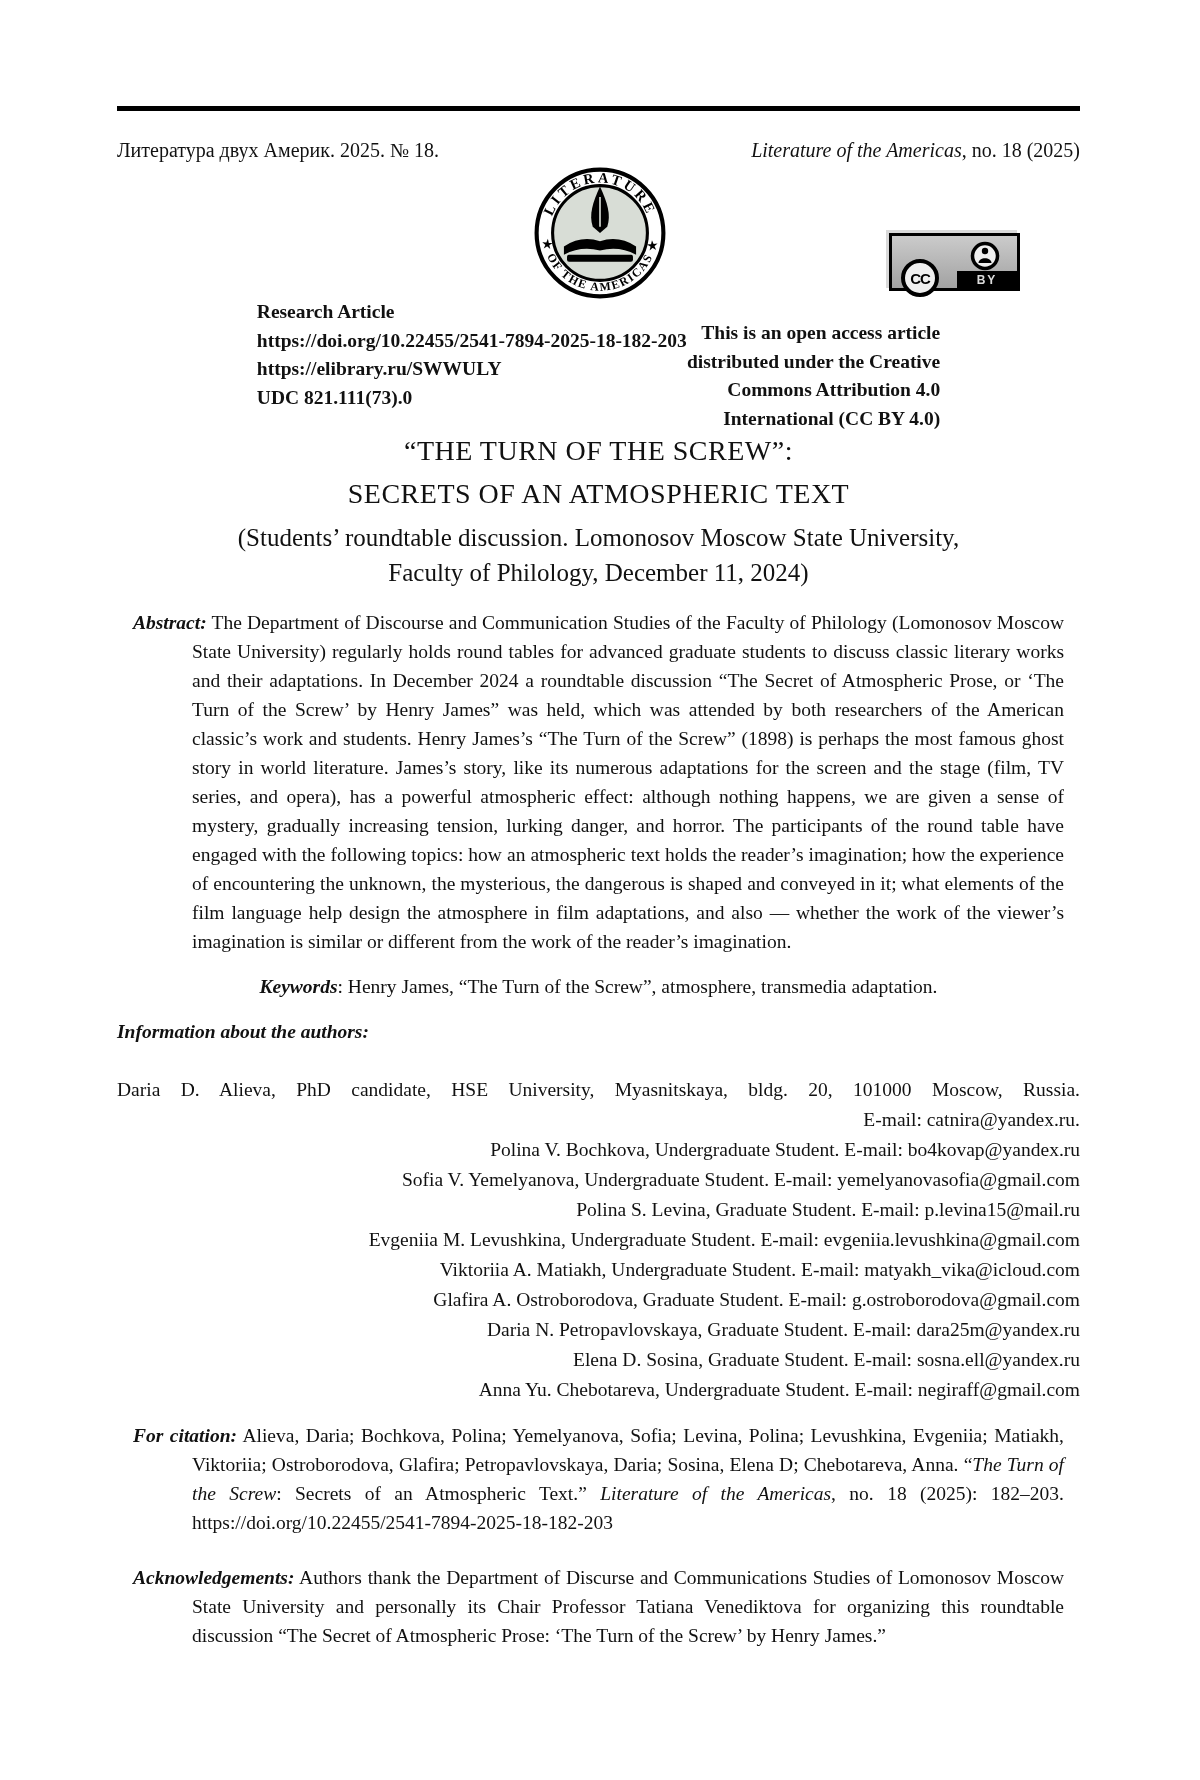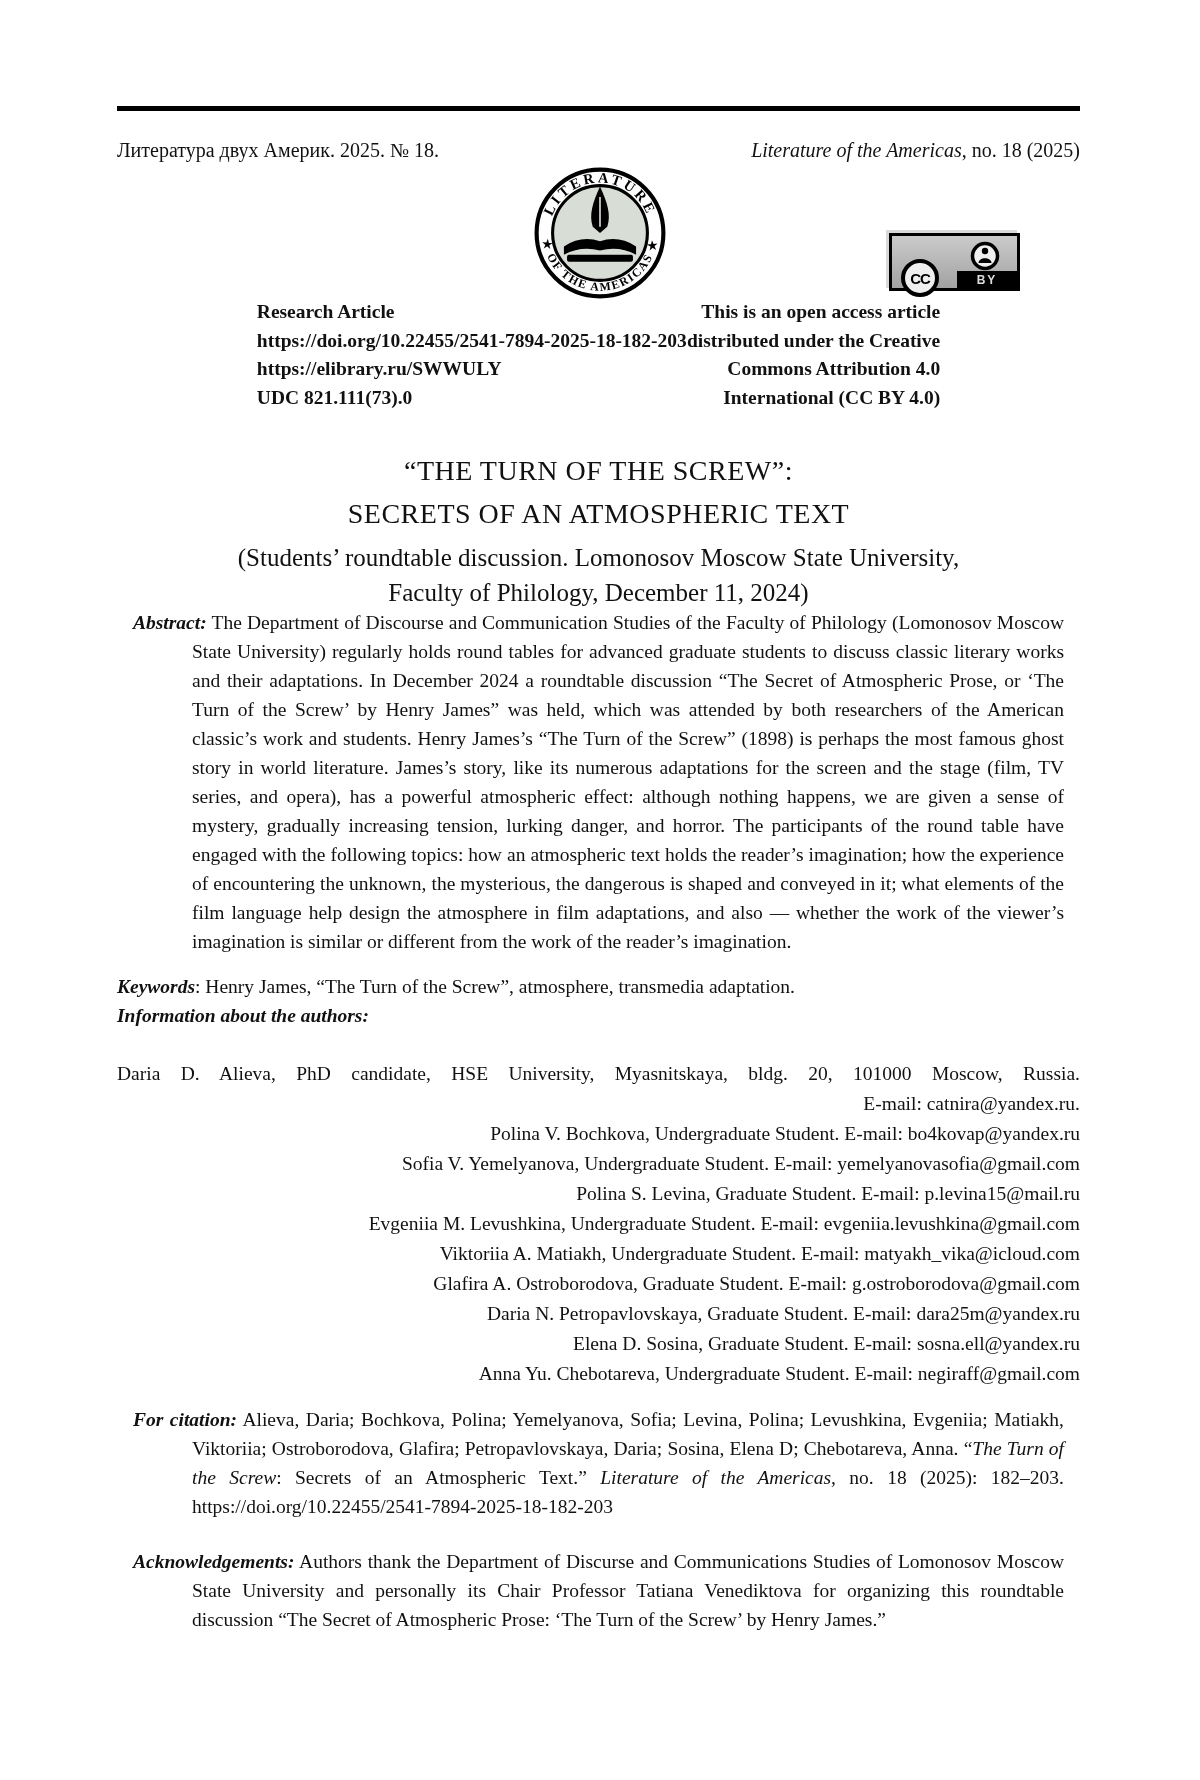--- a/index.html
+++ b/index.html
@@ -32,33 +32,33 @@
     position:absolute; right:0; bottom:0; width:60px; height:17px; background:#000;
     color:#dcdcdc; font:bold 12px "Liberation Sans", sans-serif;
     display:flex; align-items:center; justify-content:center; letter-spacing:2px;
   }
 
   .meta-row {
     position:absolute; left:117px; top:298px; width:963px;
     display:flex; justify-content:center;
     font-weight:bold; font-size:19.5px; line-height:28.5px;
   }
-  .meta-right { text-align:right; }
+  .meta-right { text-align:right;margin-top:21px; }
 
-  .title-block { position:absolute; left:117px; top:429px; width:963px; text-align:center;margin-top:20px; }
+  .title-block { position:absolute; left:117px; top:429px; width:963px; text-align:center; }
   .title-main { margin:0; font-size:28px; line-height:43px; font-weight:normal; letter-spacing:0.5px; }
   .title-sub { margin:5px 0 0; font-size:25px; line-height:35px; }
 
   .body {
     position:absolute; left:117px; top:592px; width:963px;
     font-size:19.5px; line-height:29px;
   }
   .hang { padding-left:59px; text-indent:-59px; text-align:justify; margin:16px; }
   .blabel { font-weight:bold; font-style:italic; }
-  .keywords { margin:0; }
+  .keywords { margin:16px;text-align:center; }
   .info-label { font-weight:bold; font-style:italic; }
   .alieva1 { text-align:justify; text-align-last:justify;margin-top:29px; }
   .alieva2 { padding-left:59px; }
   .author-line { line-height:30px;text-align:right; }
   .ack { margin-top:26px; }
   .it { font-style:italic; }
 
   .page-number { position:absolute; left:0; top:1662px; width:1200px; text-align:right; font-size:21px;margin-left:33px; }
 </style>
 </head>

